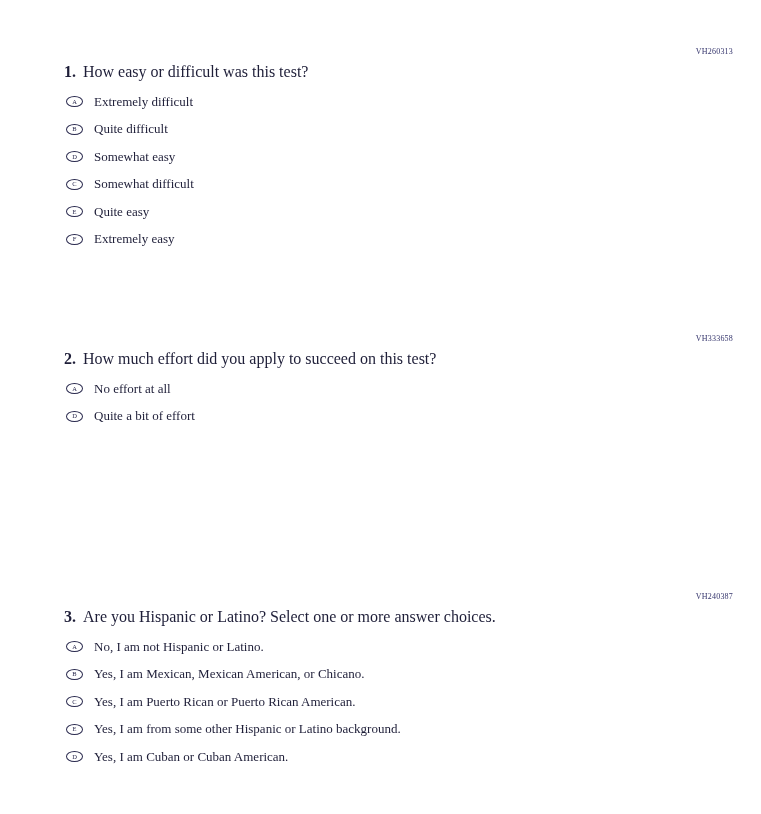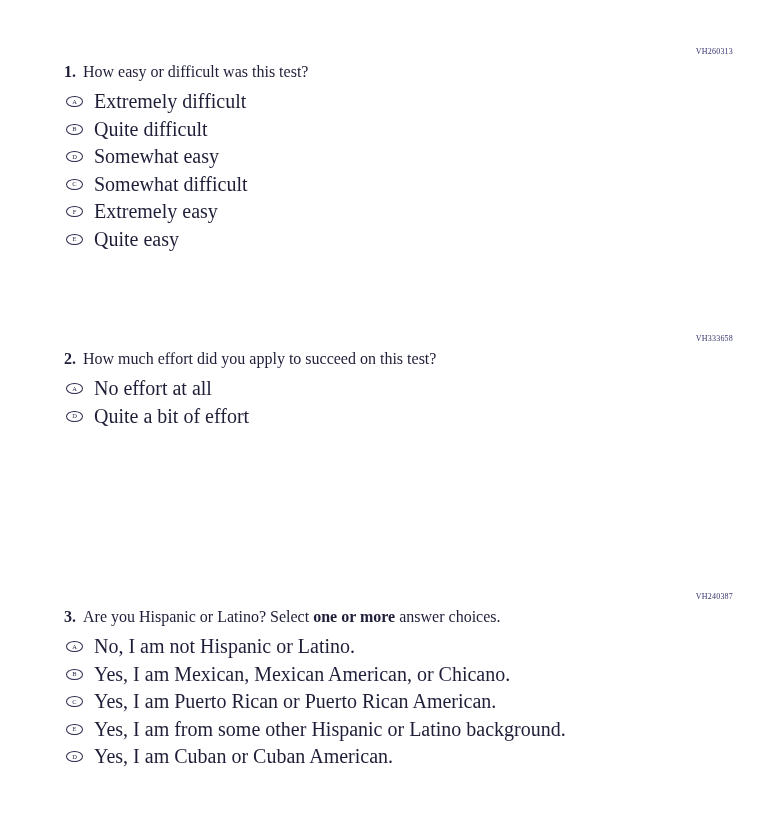--- a/index.html
+++ b/index.html
@@ -28,21 +28,21 @@
   }
   .qline {
     position: absolute;
     top: 16px;
     left: 36px;
     font-size: 16px;
     white-space: nowrap;
     margin-left: 28px;
   }
   .qnum { font-weight: 700; display: inline-block; margin-right: 7px; }
-  .qbold { font-weight: 700; }
+  .qbold { font-weight: 400; }
 
   .options { position: absolute; top: 41px; left: 66px; }
   .option-row {
     display: flex;
     align-items: center;
     height: 27.5px;
     cursor: pointer;
   }
   .bubble {
     box-sizing: border-box;
@@ -55,21 +55,21 @@
     justify-content: center;
     margin-right: 11px;
     flex: 0 0 auto;
   }
   .bubble-letter {
     font-size: 6.5px;
     line-height: 1;
     color: #2a2a4e;
     transform: translateY(-0.5px);
   }
-  .option-label { font-size: 20px; white-space: nowrap; }
+  .option-label { font-size: 13px; white-space: nowrap; }
 </style>
 </head>
 <body>
 
 <section class="question-block" id="q1">
   <div class="qcode">VH260313</div>
   <div class="qline">
     <span class="qnum">1.</span><span>How easy or difficult was this test?</span>
   </div>
   <div class="options">
@@ -92,29 +92,29 @@
       <span class="option-label">Somewhat easy</span>
     </div>
     <div class="option-row">
       <span class="bubble">
           <span class="bubble-letter">C</span>
         </span>
       <span class="option-label">Somewhat difficult</span>
     </div>
     <div class="option-row">
       <span class="bubble">
+          <span class="bubble-letter">E</span>
+        </span>
+      <span class="option-label">Quite easy</span>
+    </div>
+    <div class="option-row">
+      <span class="bubble">
           <span class="bubble-letter">F</span>
         </span>
       <span class="option-label">Extremely easy</span>
-    </div>
-    <div class="option-row">
-      <span class="bubble">
-          <span class="bubble-letter">E</span>
-        </span>
-      <span class="option-label">Quite easy</span>
     </div>
   </div>
 </section>
 
 <section class="question-block" id="q2">
   <div class="qcode">VH333658</div>
   <div class="qline">
     <span class="qnum">2.</span><span>How much effort did you apply to succeed on this test?</span>
   </div>
   <div class="options">

